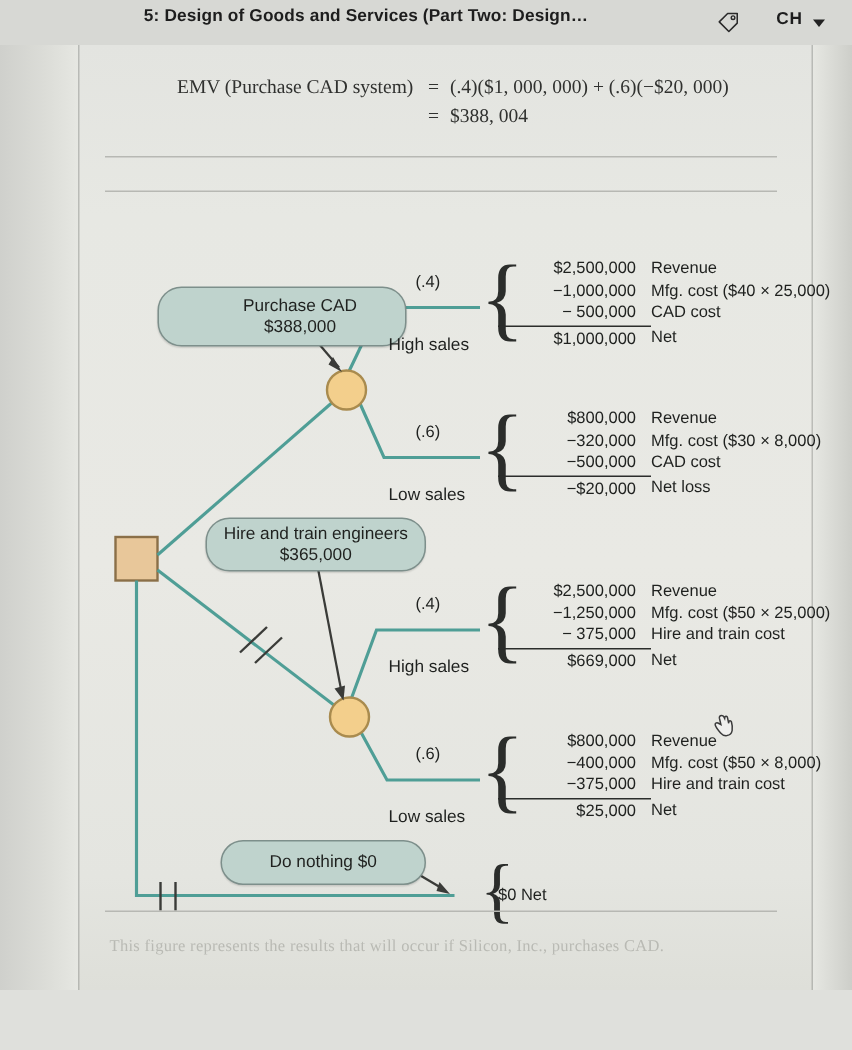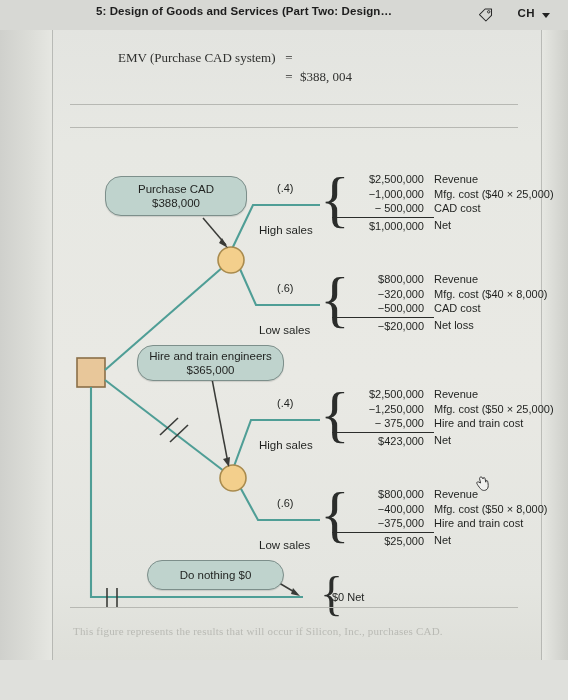--- a/index.html
+++ b/index.html
@@ -74,21 +74,21 @@
   #tree-svg{position:absolute;left:0;top:0;}
 
   .node-box{
     position:absolute;
     background:#bfd3cd;border:1px solid #7d8f8b;border-radius:16px;
     color:#1f211f;text-align:center;
     font-size:11.5px;line-height:14px;
     display:flex;flex-direction:column;justify-content:center;align-items:center;
     box-shadow:0 1px 1px rgba(0,0,0,.12);
   }
-  #node-purchase{left:105px;top:46px;width:140px;height:38px;}
+  #node-purchase{left:105px;top:61px;width:140px;height:38px;padding-left:24px;}
   #node-hire{left:137px;top:215px;width:145px;height:34px;}
   #node-donothing{left:147px;top:430px;width:135px;height:28px;}
 
   .prob-label{position:absolute;font-size:11px;color:#1f211f;white-space:nowrap;}
   .branch-label{position:absolute;font-size:11.5px;color:#1f211f;white-space:nowrap;margin-top:24px;}
 
   
   .outcome{position:absolute;font-size:11px;color:#1f211f;}
   .out-row{display:flex;line-height:14.5px;white-space:nowrap;}
   .out-val{width:92px;text-align:right;padding-right:10px;}
@@ -130,20 +130,21 @@
 <div id="page">
   <div id="pg-shadow-left"></div>
   <div id="pg-shadow-right"></div>
   <div class="pg-edge" id="pg-edge-left"></div>
   <div class="pg-edge" id="pg-edge-right"></div>
 
   <div id="emv-block">
     <div class="emv-row">
       <span class="emv-lhs">EMV (Purchase CAD system)</span>
       <span class="emv-eq">=</span>
+      <span class="emv-rhs">(.4)($1, 000, 000) + (.6)(−$20, 000)</span>
     </div>
     <div class="emv-row">
       <span class="emv-lhs"></span>
       <span class="emv-eq">=</span>
       <span class="emv-rhs">$388, 004</span>
     </div>
   </div>
 
   <hr class="rule" id="rule-top">
 
@@ -226,21 +227,21 @@
     <div class="prob-label" style="left:277px;top:152px;">(.6)</div>
     <div class="branch-label" style="left:259px;top:170px;">Low sales</div>
     <div class="brace" style="left:320px;top:138px;font-size:62px;">{</div>
     <div class="outcome" style="left:332px;top:142px;">
       <div class="out-row">
           <span class="out-val">$800,000</span>
           <span class="out-desc">Revenue</span>
         </div>
       <div class="out-row">
           <span class="out-val">−320,000</span>
-          <span class="out-desc">Mfg. cost ($40 × 8,000)</span>
+          <span class="out-desc">Mfg. cost ($30 × 8,000)</span>
         </div>
       <div class="out-row">
           <span class="out-val">−500,000</span>
           <span class="out-desc">CAD cost</span>
         </div>
       <div class="out-row total">
           <span class="out-val">−$20,000</span>
           <span class="out-desc">Net loss</span>
         </div>
     </div>
@@ -255,21 +256,21 @@
         </div>
       <div class="out-row">
           <span class="out-val">−1,250,000</span>
           <span class="out-desc">Mfg. cost ($50 × 25,000)</span>
         </div>
       <div class="out-row">
           <span class="out-val">−  375,000</span>
           <span class="out-desc">Hire and train cost</span>
         </div>
       <div class="out-row total">
-          <span class="out-val">$423,000</span>
+          <span class="out-val">$669,000</span>
           <span class="out-desc">Net</span>
         </div>
     </div>
 
     <div class="prob-label" style="left:277px;top:367px;">(.6)</div>
     <div class="branch-label" style="left:259px;top:385px;">Low sales</div>
     <div class="brace" style="left:320px;top:353px;font-size:62px;">{</div>
     <div class="outcome" style="left:332px;top:357px;">
       <div class="out-row">
           <span class="out-val">$800,000</span>

